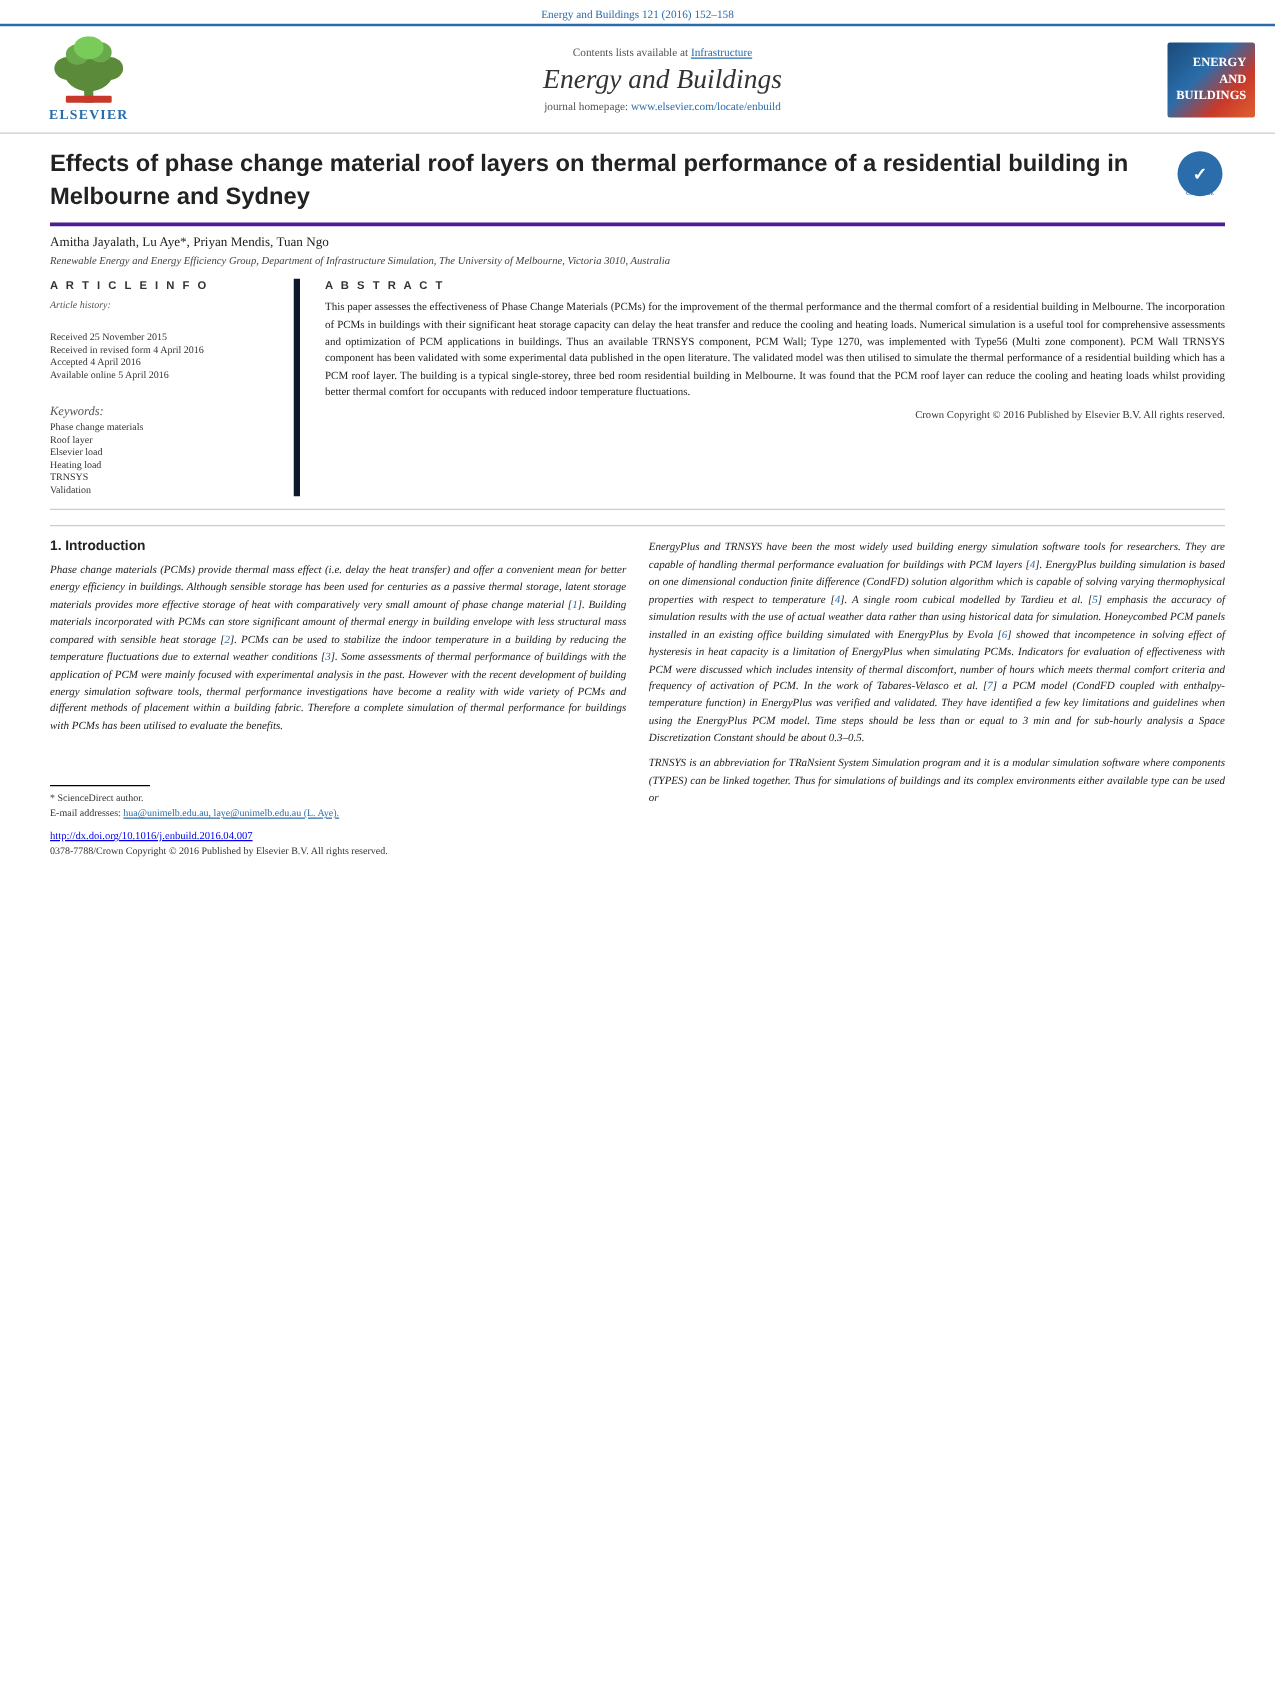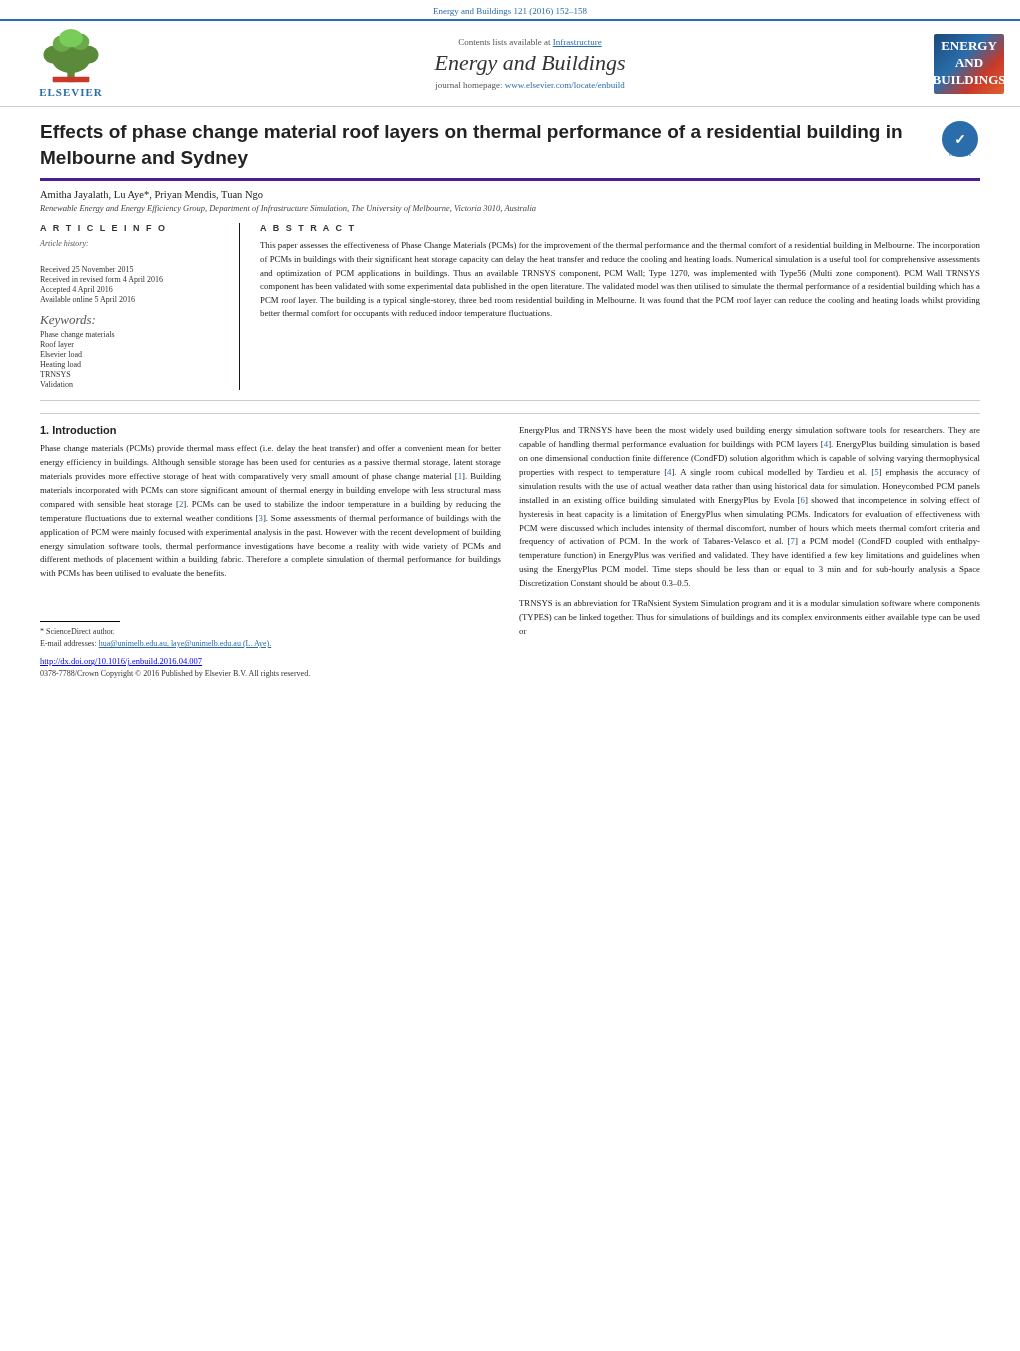--- a/index.html
+++ b/index.html
@@ -84,23 +84,23 @@
       background: linear-gradient(135deg, #1a4a7a 0%, #2a6daa 40%, #c8392a 70%, #e06030 100%);
       height: 60px;
       display: flex;
       align-items: center;
       justify-content: center;
       border-radius: 2px;
     }
 
     .journal-logo-inner {
       color: #fff;
-      font-size: 13px;
+      font-size: 10px;
       font-weight: bold;
-      text-align: center;
+      text-align: right;
       line-height: 1.3;
       text-transform: uppercase;
     }
 
     .main-content {
       padding: 12px 40px 10px 40px;
     }
 
     .article-title-section {
       display: flex;
@@ -143,21 +143,21 @@
       display: flex;
       gap: 20px;
       margin-bottom: 12px;
       border-bottom: 1px solid #ccc;
       padding-bottom: 10px;
     }
 
     .article-info {
       width: 200px;
       flex-shrink: 0;
-      border-right: 1px solid #0f172a;
+      border-right: 5px solid #0f172a;
       padding-right: 16px;
     }
 
     .article-info h4 {
       font-size: 9px;
       letter-spacing: 2px;
       text-transform: uppercase;
       color: #333;
       margin-bottom: 6px;
       font-family: Arial, sans-serif;
@@ -170,24 +170,24 @@
       margin-bottom: 17px;
     }
 
     .article-info .history-item {
       font-size: 8px;
       color: #333;
       margin-bottom: 1px;
     }
 
     .article-info .keywords-label {
-      font-size: 13px;
+      font-size: 10px;
       font-style: italic;
       color: #555;
-      margin-top: 8px;
+      margin-top: 20px;
       margin-bottom: 2px;
     }
 
     .article-info .keyword-item {
       font-size: 8px;
       color: #333;
       margin-bottom: 1px;
     }
 
     .abstract-section {
@@ -237,20 +237,21 @@
       margin-bottom: 6px;
       font-family: Arial, sans-serif;
     }
 
     .body-text {
       font-size: 8.8px;
       line-height: 1.58;
       color: #222;
       text-align: justify;
       margin-bottom: 6px;
+      font-style: italic;
     }
 
     .body-text a, .ref-link {
       color: #2a6daa;
       text-decoration: none;
     }
 
     .footnote-divider {
       border: none;
       border-top: 1px solid #000;
@@ -359,20 +360,21 @@
       <div class="keyword-item">Roof layer</div>
       <div class="keyword-item">Elsevier load</div>
       <div class="keyword-item">Heating load</div>
       <div class="keyword-item">TRNSYS</div>
       <div class="keyword-item">Validation</div>
     </div>
 
     <div class="abstract-section">
       <h4>A B S T R A C T</h4>
       <div class="abstract-text">This paper assesses the effectiveness of Phase Change Materials (PCMs) for the improvement of the thermal performance and the thermal comfort of a residential building in Melbourne. The incorporation of PCMs in buildings with their significant heat storage capacity can delay the heat transfer and reduce the cooling and heating loads. Numerical simulation is a useful tool for comprehensive assessments and optimization of PCM applications in buildings. Thus an available TRNSYS component, PCM Wall; Type 1270, was implemented with Type56 (Multi zone component). PCM Wall TRNSYS component has been validated with some experimental data published in the open literature. The validated model was then utilised to simulate the thermal performance of a residential building which has a PCM roof layer. The building is a typical single-storey, three bed room residential building in Melbourne. It was found that the PCM roof layer can reduce the cooling and heating loads whilst providing better thermal comfort for occupants with reduced indoor temperature fluctuations.</div>
+      <div class="copyright-line">Crown Copyright © 2016 Published by Elsevier B.V. All rights reserved.</div>
     </div>
 
   </div>
 
   <hr class="section-divider">
 
   <div class="body-columns">
 
     <div class="body-left">
       <div class="section-heading">1.   Introduction</div>

